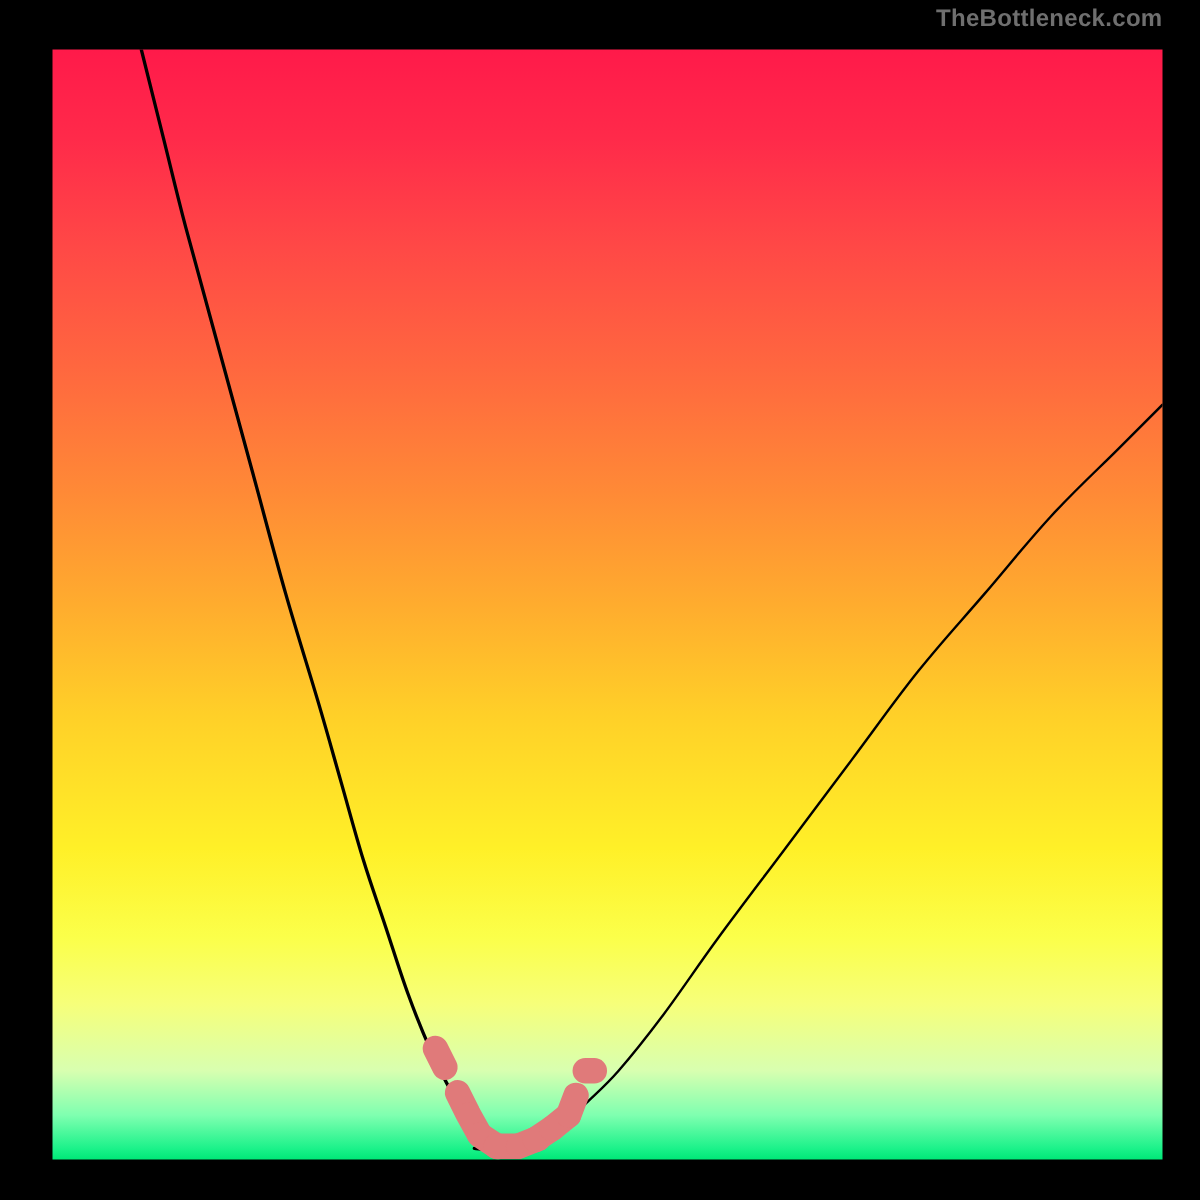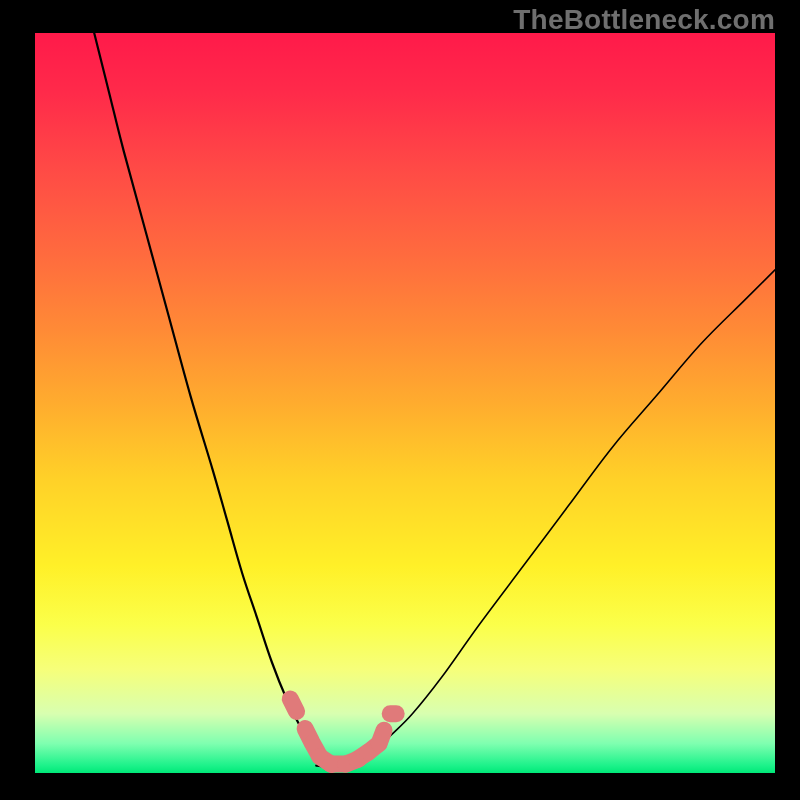--- a/index.html
+++ b/index.html
@@ -34,21 +34,21 @@
       #f6ff7a 86%,
       #d8ffb0 92%,
       #7fffb0 96%,
       #1cf28a 99%,
       #00e878 100%
     );
   }
   .watermark {
     position: absolute;
     top: 4px;
-    font-size: 28px;
+    font-size: 16px;
     font-weight: 600;
     color: #6f6f6f;
     letter-spacing: 0.2px;
     user-select: none;
   }
   svg.curves {
     position: absolute;
   }
 </style>
 </head>

